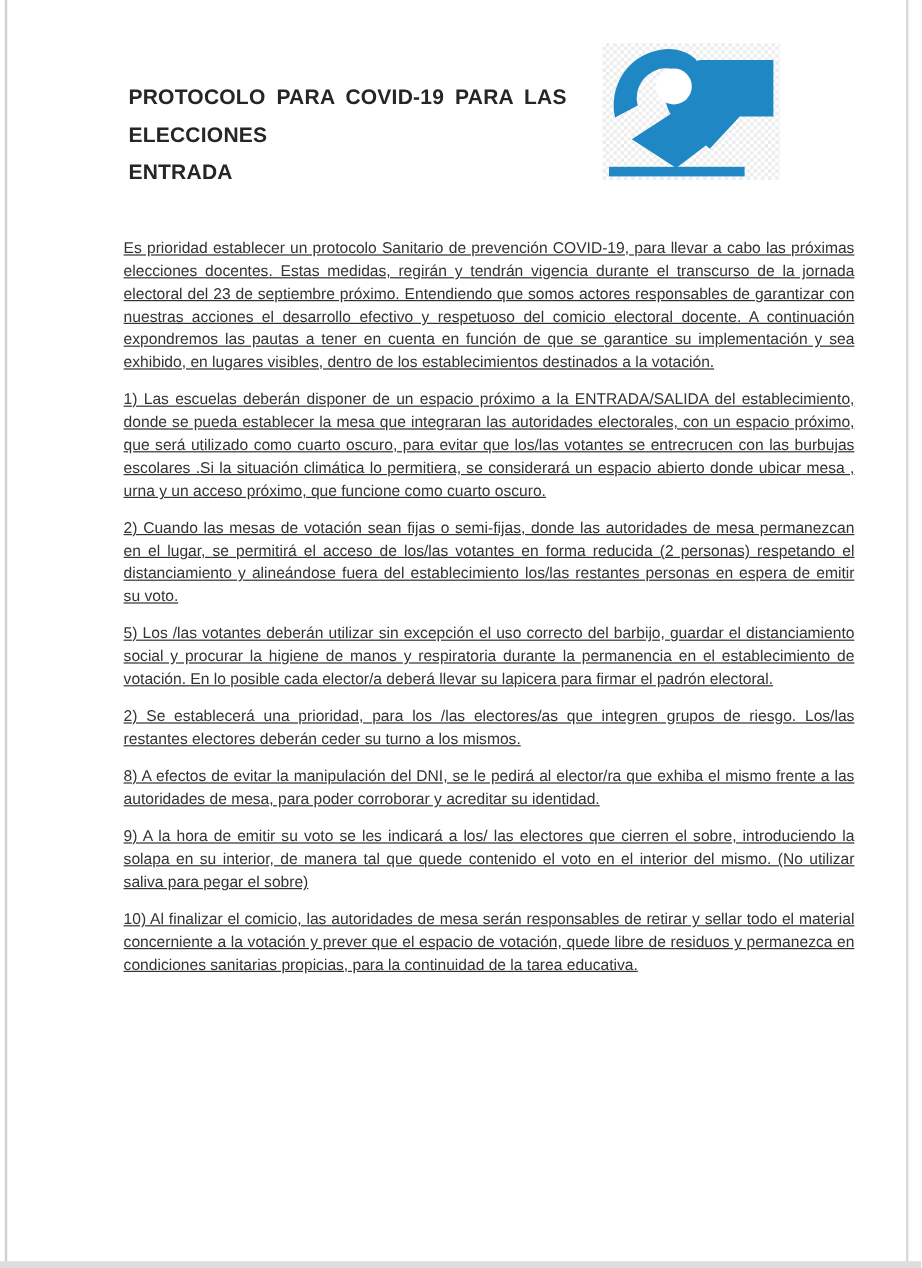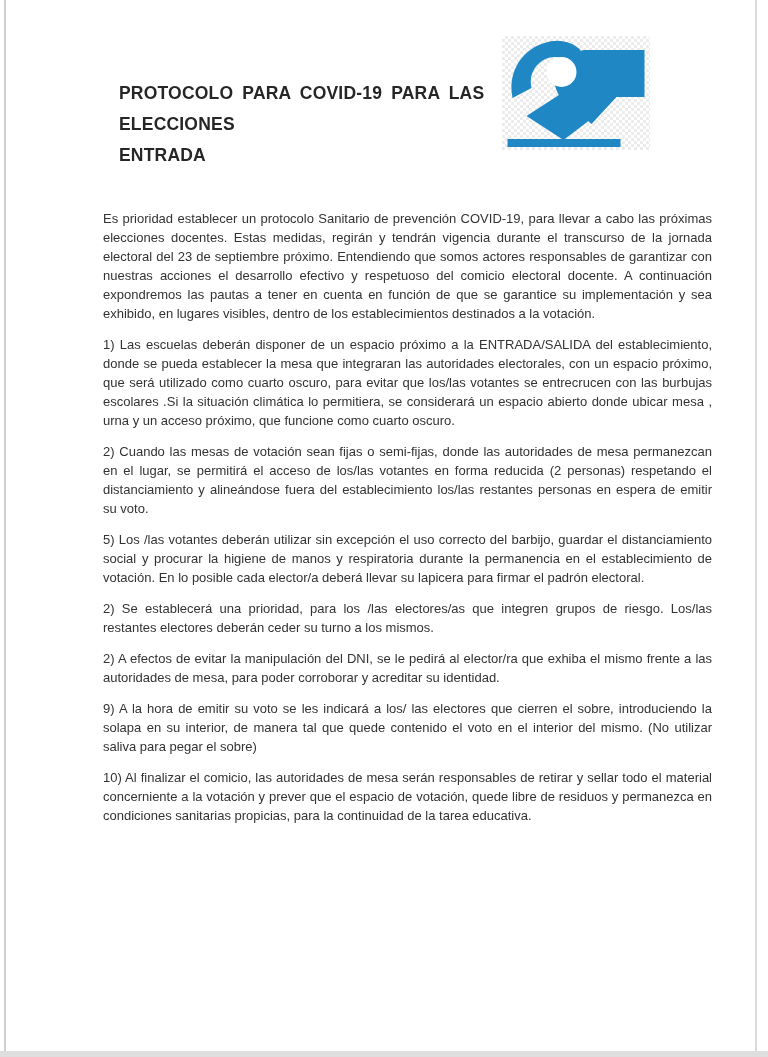--- a/index.html
+++ b/index.html
@@ -34,21 +34,21 @@
     background: #dedede;
   }
   .content {
     position: absolute;
     left: 103px;
     top: 62px;
     width: 609px;
     color: #333333;
   }
   .doc-title {
-    margin: 16px;
+    margin: 4px;
     width: 392px;
     font-size: 17.5px;
     font-weight: 600;
     letter-spacing: 0.2px;
     word-spacing: 4px;
     line-height: 31px;
     color: #262626;
   }
   .logo-box {
     position: absolute;
@@ -66,20 +66,21 @@
   .logo-box svg { display: block; width: 100%; height: 100%; }
   .body-text {
     margin-top: 38px;
   }
   .body-text p {
     margin: 0 0 12px 0;
     font-size: 13px;
     line-height: 19px;
     text-align: justify;
     color: #333333;
+    text-decoration: underline;
   }
   .misspell {
     text-decoration: underline wavy #b5554d;
     text-decoration-thickness: 1px;
     text-underline-offset: 2px;
   }
 </style>
 </head>
 <body>
 
@@ -115,19 +116,19 @@
       <span>PROTOCOLO PARA COVID-19 PARA LAS ELECCIONES</span><br>
       <span>ENTRADA</span>
     </h1>
 
     <div class="body-text">
       <p>Es prioridad establecer un protocolo Sanitario de prevención COVID-19, para llevar a cabo las próximas elecciones docentes. Estas medidas, regirán y tendrán vigencia durante el transcurso de la jornada electoral del 23 de septiembre próximo. Entendiendo que somos actores responsables de garantizar con nuestras acciones el desarrollo efectivo y respetuoso del comicio electoral docente. A continuación expondremos las pautas a tener en cuenta en función de que se garantice su implementación y sea exhibido, en lugares visibles, dentro de los establecimientos destinados a la votación.</p>
       <p>1) Las escuelas deberán disponer de un espacio próximo a la ENTRADA/SALIDA del establecimiento, donde se pueda establecer la mesa que integraran las autoridades electorales, con un espacio próximo, que será utilizado como cuarto oscuro, para evitar que los/las votantes se entrecrucen con las burbujas escolares .Si la situación climática lo permitiera, se considerará un espacio abierto donde ubicar mesa , urna y un acceso próximo, que funcione como cuarto oscuro.</p>
       <p>2) Cuando las mesas de votación sean fijas o semi-fijas, donde las autoridades de mesa permanezcan en el lugar, se permitirá el acceso de los/las votantes en forma reducida (2 personas) respetando el distanciamiento y alineándose fuera del establecimiento los/las restantes personas en espera de emitir su voto.</p>
       <p>5) Los /las votantes deberán utilizar sin excepción el uso correcto del barbijo, guardar el distanciamiento social y procurar la higiene de manos y respiratoria durante la permanencia en el establecimiento de votación. En lo posible cada elector/a deberá llevar su lapicera para firmar el padrón electoral.</p>
       <p>2) Se establecerá una prioridad, para los /las electores/as que integren grupos de riesgo. Los/las restantes electores deberán ceder su turno a los mismos.</p>
-      <p>2) A efectos de evitar la manipulación del DNI, se le pedirá al elector/ra que exhiba el mismo frente a las autoridades de mesa, para poder corroborar y acreditar su identidad.</p>
+      <p>8) A efectos de evitar la manipulación del DNI, se le pedirá al elector/ra que exhiba el mismo frente a las autoridades de mesa, para poder corroborar y acreditar su identidad.</p>
       <p>9) A la hora de emitir su voto se les indicará a los/ las electores que cierren el sobre, introduciendo la solapa en su interior, de manera tal que quede contenido el voto en el interior del mismo. (No utilizar saliva para pegar el sobre)</p>
       <p>10) Al finalizar el comicio, las autoridades de mesa serán responsables de retirar y sellar todo el material concerniente a la votación y prever que el espacio de votación, quede libre de residuos y permanezca en condiciones sanitarias propicias, para la continuidad de la tarea educativa.</p>
     </div>
 
   </div>
 </div>
 
 </body></html>

